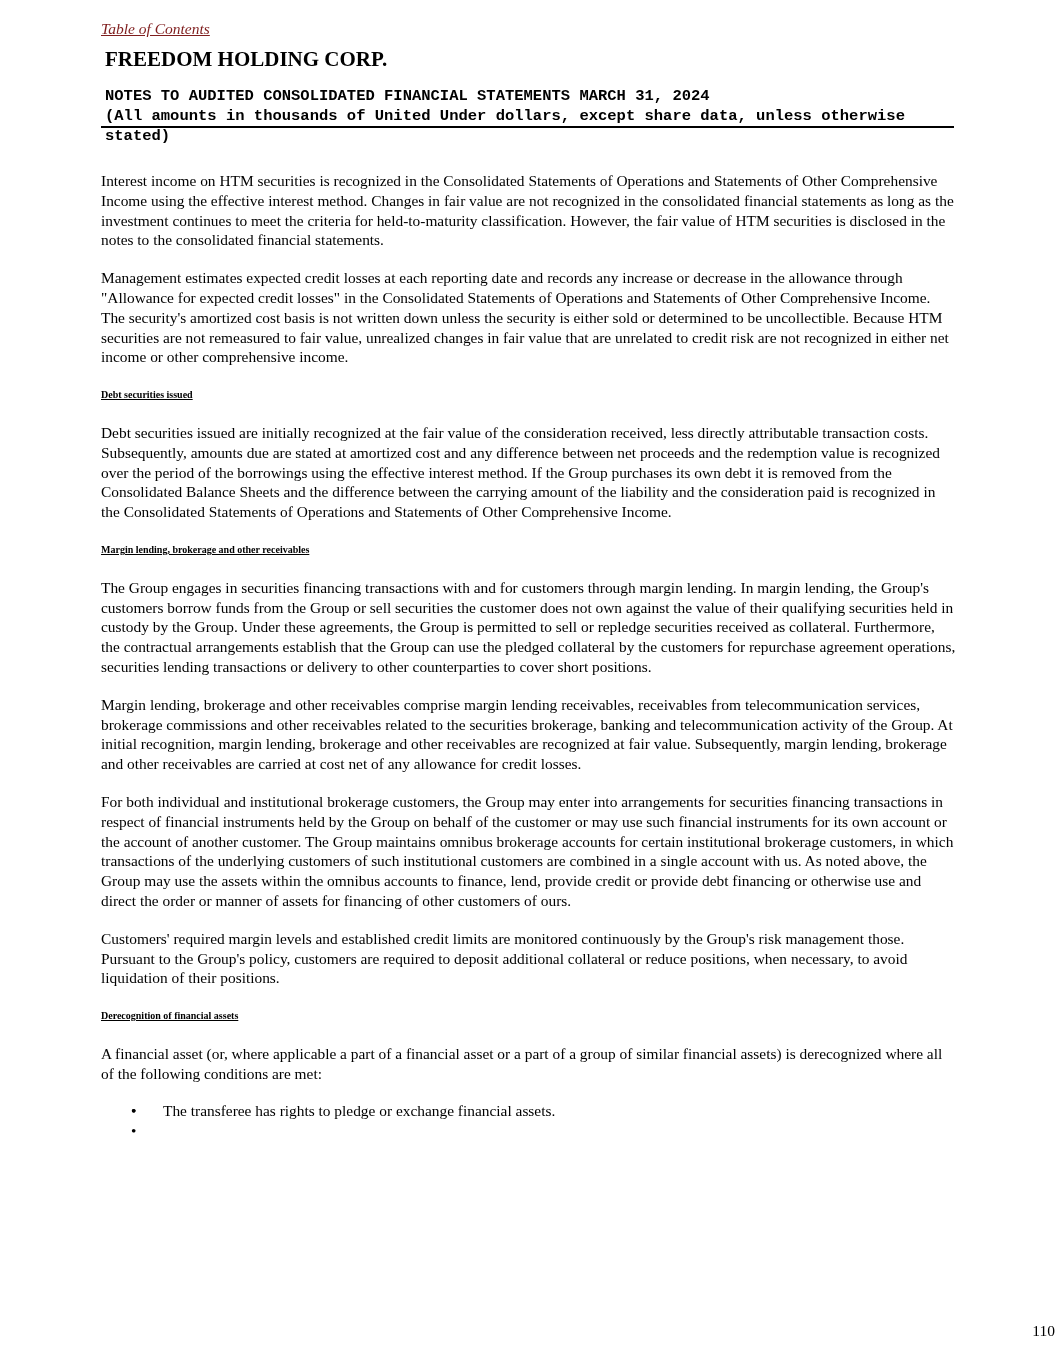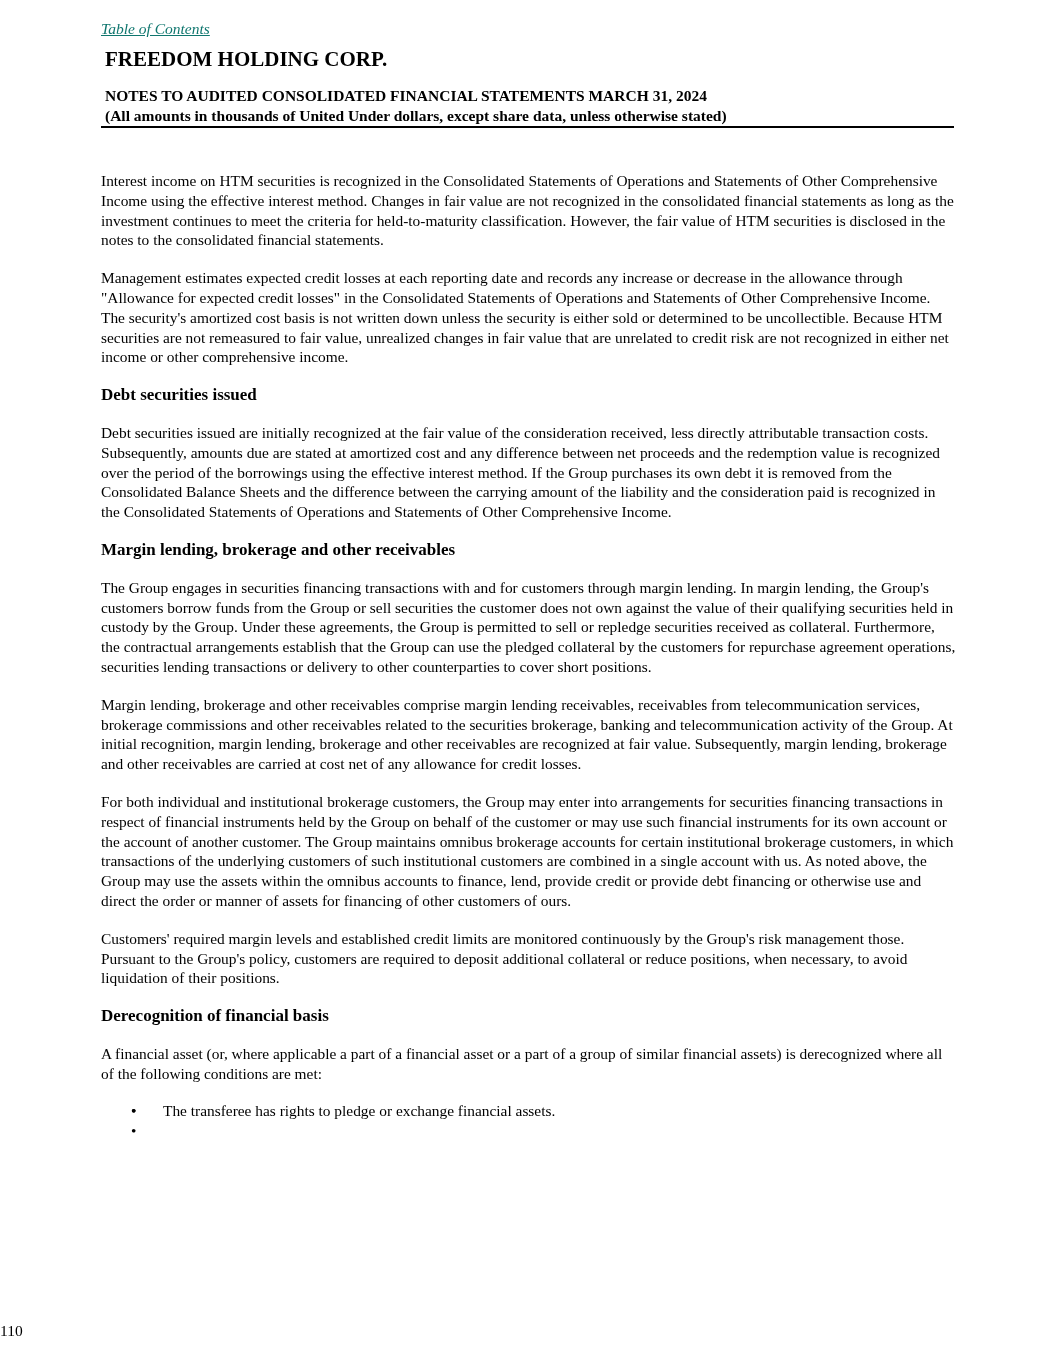--- a/index.html
+++ b/index.html
@@ -3,46 +3,46 @@
   <meta charset="utf-8">
   <style>
     html, body { margin: 0; padding: 0; background: #ffffff; }
     body {
       width: 1055px; height: 1365px; position: relative; overflow: hidden;
       font-family: "Liberation Serif", "DejaVu Serif", serif;
       color: #000000;
     }
     .toc-link {
       position: absolute; left: 101px; top: 20px;
-      font-size: 15.5px; font-style: italic; color: #0f766e;
+      font-size: 15.5px; font-style: italic; color: #7f1d1d;
       text-decoration: underline; cursor: pointer;
     }
     .company {
       position: absolute; left: 105px; top: 47px;
       font-size: 21px; font-weight: bold;
     }
     .header-block {
       position: absolute; left: 105px; top: 86px; width: 849px;
-      font-size: 15.5px; font-weight: bold; line-height: 20px;
+      font-size: 15.5px; font-weight: bold; line-height: 20px; font-family: Liberation Mono, monospace;
     }
     .rule {
       position: absolute; left: 101px; top: 126px; width: 853px; height: 0;
       border-top: 2px solid #000;
     }
     .body {
       position: absolute; left: 101px; top: 171px; width: 856px;
       font-size: 15.4px; line-height: 19.8px;
     }
     .body p { margin: 0 0 18px 0; }
-    .body h3 { font-size: 17px; font-weight: bold; margin: 0 0 18px 0; line-height: 19.8px; }
+    .body h3 { font-size: 10px; font-weight: bold; margin: 0 0 18px 0; line-height: 19.8px; text-decoration: underline; }
     .bullets { list-style: none; margin: 0; padding: 0; }
     .bullets li { position: relative; padding-left: 62px; }
     .bullets li .dot { position: absolute; left: 30px; top: 0; }
     .page-num {
-      position: absolute; left: 0; width: 1055px; top: 1322px; text-align: left;
+      position: absolute; left: 0; width: 1055px; top: 1322px; text-align: right;
       font-size: 15.5px;
     }
   </style>
 </head>
 <body>
 
 <a class="toc-link">Table of Contents</a>
 <div class="company">FREEDOM HOLDING CORP.</div>
 <div class="header-block">
   <div>NOTES TO AUDITED CONSOLIDATED FINANCIAL STATEMENTS MARCH 31, 2024</div>
@@ -53,21 +53,21 @@
 <div class="body">
   <p>Interest income on HTM securities is recognized in the Consolidated Statements of Operations and Statements of Other Comprehensive Income using the effective interest method. Changes in fair value are not recognized in the consolidated financial statements as long as the investment continues to meet the criteria for held-to-maturity classification. However, the fair value of HTM securities is disclosed in the notes to the consolidated financial statements.</p>
   <p>Management estimates expected credit losses at each reporting date and records any increase or decrease in the allowance through "Allowance for expected credit losses" in the Consolidated Statements of Operations and Statements of Other Comprehensive Income. The security's amortized cost basis is not written down unless the security is either sold or determined to be uncollectible. Because HTM securities are not remeasured to fair value, unrealized changes in fair value that are unrelated to credit risk are not recognized in either net income or other comprehensive income.</p>
   <h3>Debt securities issued</h3>
   <p>Debt securities issued are initially recognized at the fair value of the consideration received, less directly attributable transaction costs. Subsequently, amounts due are stated at amortized cost and any difference between net proceeds and the redemption value is recognized over the period of the borrowings using the effective interest method. If the Group purchases its own debt it is removed from the Consolidated Balance Sheets and the difference between the carrying amount of the liability and the consideration paid is recognized in the Consolidated Statements of Operations and Statements of Other Comprehensive Income.</p>
   <h3>Margin lending, brokerage and other receivables</h3>
   <p>The Group engages in securities financing transactions with and for customers through margin lending. In margin lending, the Group's customers borrow funds from the Group or sell securities the customer does not own against the value of their qualifying securities held in custody by the Group. Under these agreements, the Group is permitted to sell or repledge securities received as collateral. Furthermore, the contractual arrangements establish that the Group can use the pledged collateral by the customers for repurchase agreement operations, securities lending transactions or delivery to other counterparties to cover short positions.</p>
   <p>Margin lending, brokerage and other receivables comprise margin lending receivables, receivables from telecommunication services, brokerage commissions and other receivables related to the securities brokerage, banking and telecommunication activity of the Group. At initial recognition, margin lending, brokerage and other receivables are recognized at fair value. Subsequently, margin lending, brokerage and other receivables are carried at cost net of any allowance for credit losses.</p>
   <p>For both individual and institutional brokerage customers, the Group may enter into arrangements for securities financing transactions in respect of financial instruments held by the Group on behalf of the customer or may use such financial instruments for its own account or the account of another customer. The Group maintains omnibus brokerage accounts for certain institutional brokerage customers, in which transactions of the underlying customers of such institutional customers are combined in a single account with us. As noted above, the Group may use the assets within the omnibus accounts to finance, lend, provide credit or provide debt financing or otherwise use and direct the order or manner of assets for financing of other customers of ours.</p>
   <p>Customers' required margin levels and established credit limits are monitored continuously by the Group's risk management those. Pursuant to the Group's policy, customers are required to deposit additional collateral or reduce positions, when necessary, to avoid liquidation of their positions.</p>
-  <h3>Derecognition of financial basis</h3>
+  <h3>Derecognition of financial assets</h3>
   <p>A financial asset (or, where applicable a part of a financial asset or a part of a group of similar financial assets) is derecognized where all of the following conditions are met:</p>
   <ul class="bullets">
     <li><span class="dot">•</span></li>
     <li><span class="dot">•</span><span>The transferee has rights to pledge or exchange financial assets.</span></li>
     <li><span class="dot">•</span></li>
   </ul>
 </div>
 
 <div class="page-num">110</div>
 

